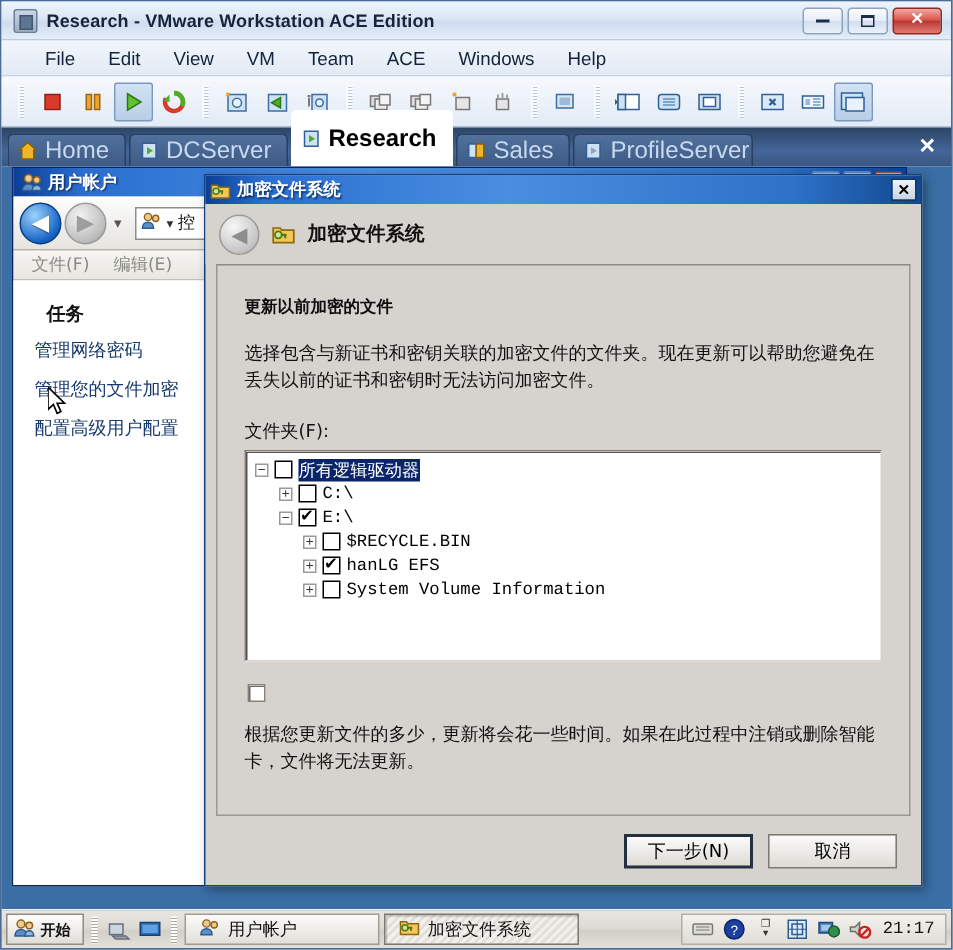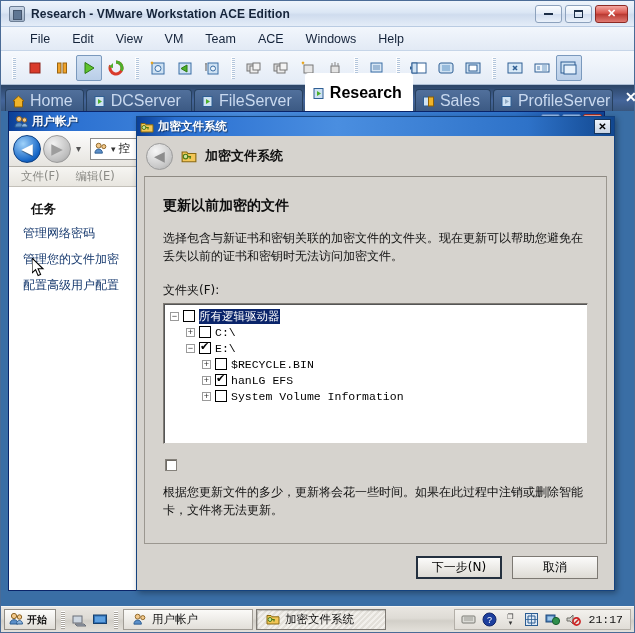--- a/index.html
+++ b/index.html
@@ -187,21 +187,21 @@
     color:#8d8d8d; font-size:14px; cursor:pointer;
   }
   #efs-header .hicon{ width:16px;height:16px; }
   #efs-header .htxt{ font-size:13px; font-weight:bold; color:#111; }
 
   #efs-content{
     flex:1 1 auto; margin:0 7px; background:#d6d3ce;
     border:1px solid #9b9790; border-top-color:#8e8a83;
     padding:16px 18px 0 18px; position:relative;
   }
-  .efs-h1{ font-size:14px; font-weight:bold; color:#0d0d0d; margin:4px 0 14px 0; }
+  .efs-h1{ font-size:11px; font-weight:bold; color:#0d0d0d; margin:4px 0 14px 0; }
   .efs-p{ font-size:12px; color:#111; line-height:18px; margin:0 0 17px 0; }
   .efs-label{ font-size:12px; color:#111; margin:0 0 4px 0; }
 
   #efs-tree{
     height:141px; background:#fff; border:1px solid #7f7b75;
     border-right-color:#d6d3ce; border-bottom-color:#d6d3ce;
     box-shadow:inset 1px 1px 0 #555; overflow:hidden; padding:4px 0 0 0;
     font-family:"Liberation Mono", monospace;
   }
   .tnode{ display:flex; align-items:center; height:16px; font-size:11.5px; color:#000; }
@@ -449,29 +449,20 @@
       <span>Home</span>
     </div>
     <div class="vmtab">
       <span class="tabicon">
         <svg width="13" height="13" viewBox="0 0 13 13">
             <rect x="2" y="1.5" width="9" height="10" fill="#cfe2f3" stroke="#2f5f94"></rect>
             <polygon points="5,4 9,6.5 5,9" fill="#4caf2a"></polygon>
           </svg>
       </span>
       <span>DCServer</span>
-    </div>
-    <div class="vmtab">
-      <span class="tabicon">
-        <svg width="13" height="13" viewBox="0 0 13 13">
-            <rect x="2" y="1.5" width="9" height="10" fill="#cfe2f3" stroke="#2f5f94"></rect>
-            <polygon points="5,4 9,6.5 5,9" fill="#4caf2a"></polygon>
-          </svg>
-      </span>
-      <span>FileServer</span>
     </div>
     <div class="vmtab active">
       <span class="tabicon">
         <svg width="13" height="13" viewBox="0 0 13 13">
             <rect x="2" y="1.5" width="9" height="10" fill="#cfe2f3" stroke="#2f5f94"></rect>
             <polygon points="5,4 9,6.5 5,9" fill="#4caf2a"></polygon>
           </svg>
       </span>
       <span>Research</span>
     </div>

